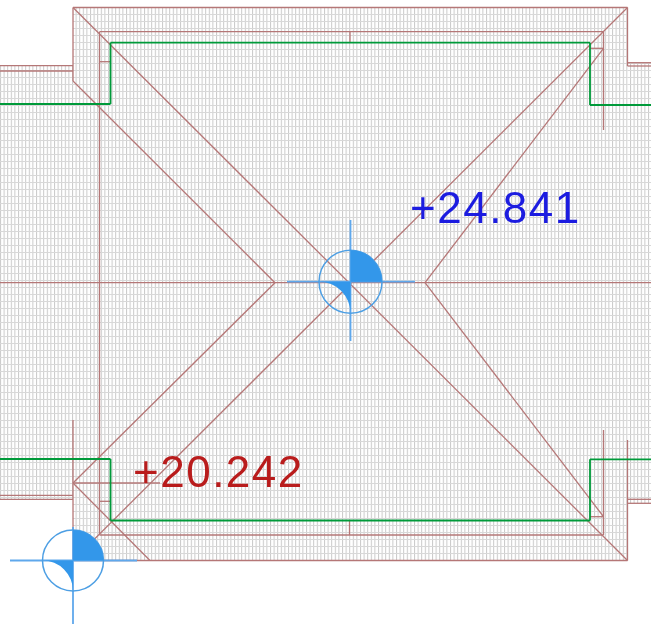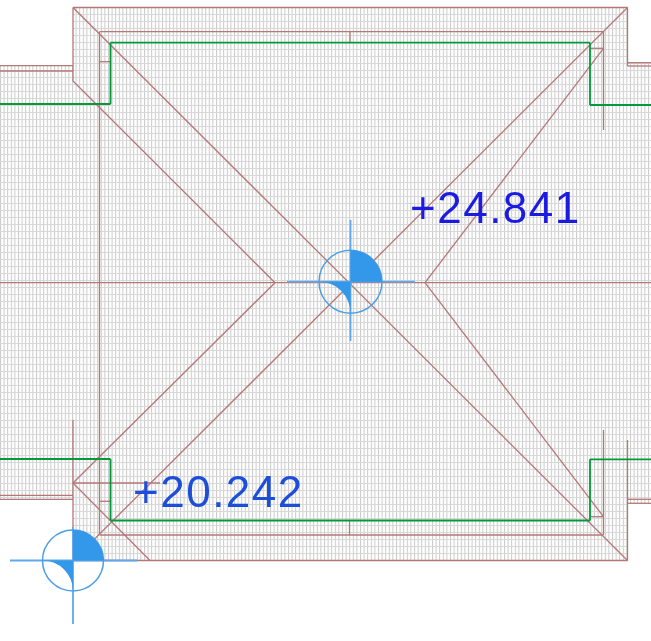--- a/index.html
+++ b/index.html
@@ -97,14 +97,14 @@
         <line x1="10" y1="560.5" x2="137" y2="560.5" stroke="#5fa8ec" stroke-width="1.8"></line>
         <line x1="73" y1="527" x2="73" y2="624" stroke="#5fa8ec" stroke-width="1.8"></line>
         <circle cx="73" cy="560.5" r="30.5" fill="none" stroke="#4d9fe4" stroke-width="1.5"></circle>
         <path d="M 73 560.5 L 73 530 A 30.5 30.5 0 0 1 103.5 560.5 Z" fill="#3397ea"></path>
         <path d="M 73 560.5 L 42.5 560.5 A 30.5 30.5 0 0 1 73 591 Z" fill="#3397ea"></path>
       </g>
     </svg>
 
   <div class="elev-label" id="label-upper" style="left: 410px; top: 186px; color: rgb(28, 28, 224);">+24.841</div>
 
-  <div class="elev-label" id="label-lower" style="left: 133px; top: 470px; color: #1d4ed8;">+20.242</div>
+  <div class="elev-label" id="label-lower" style="left: 133px; top: 450px; color: #b91c1c;">+20.242</div>
 </div>
 
 </body></html>

